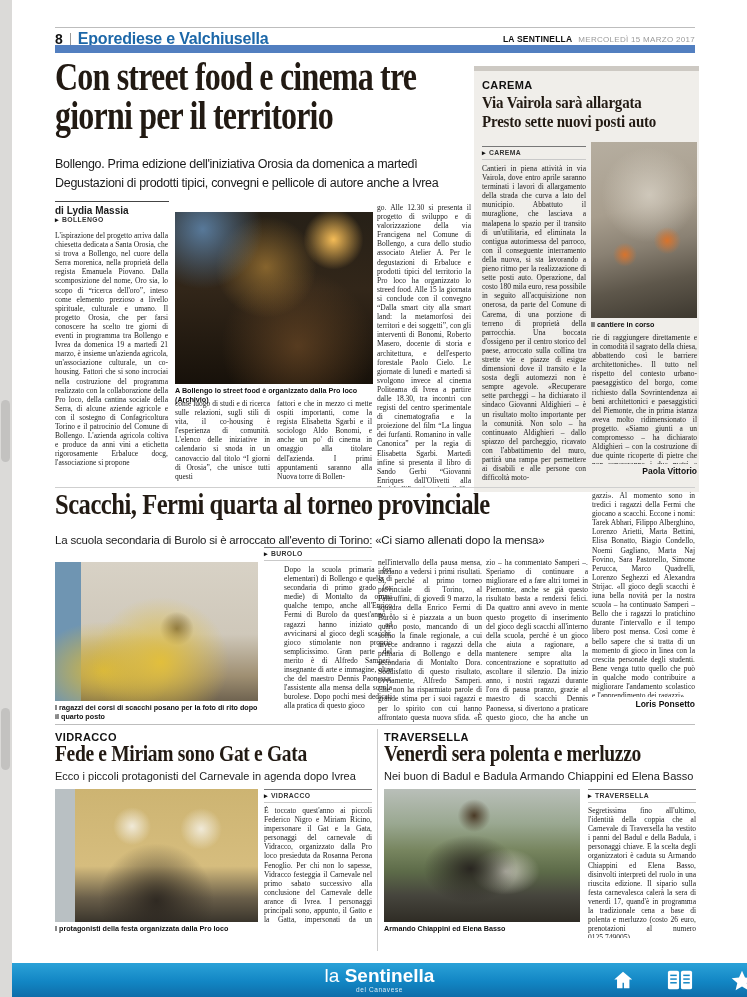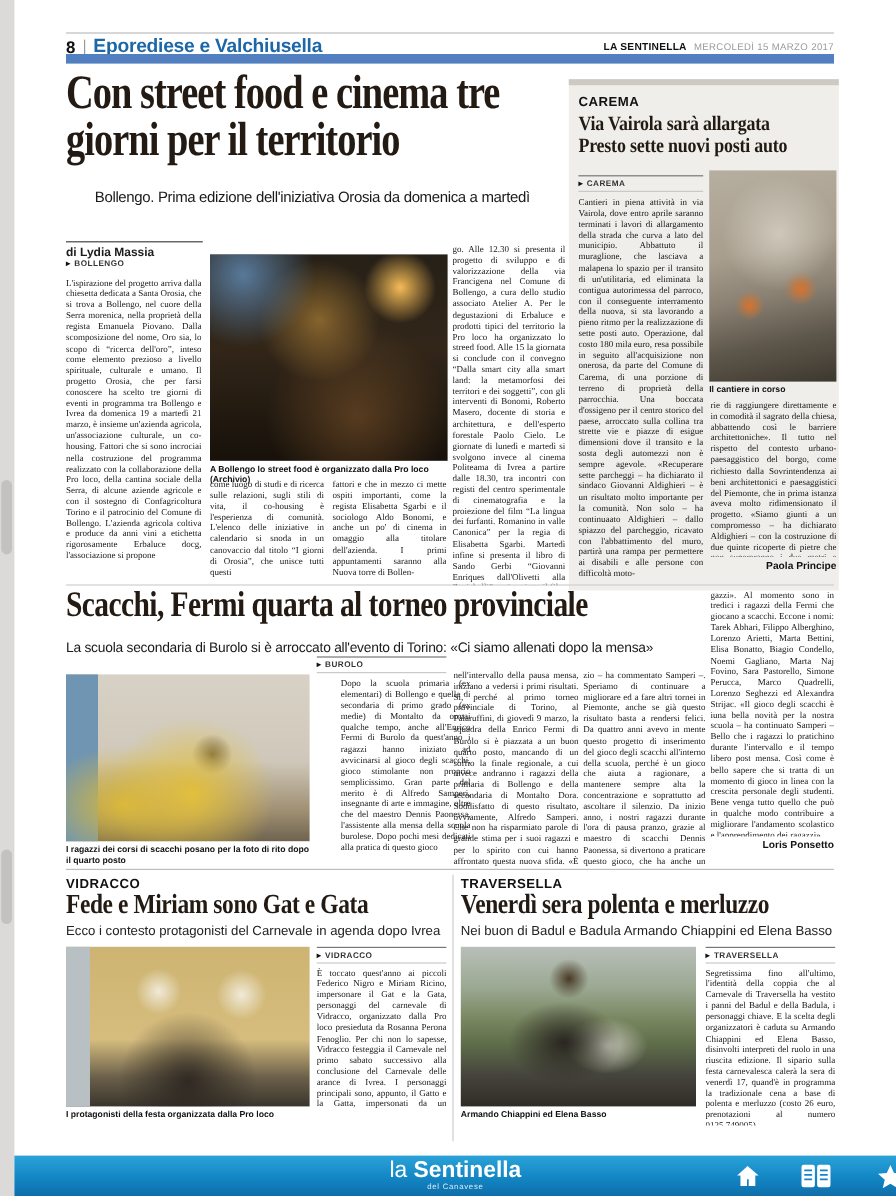--- a/index.html
+++ b/index.html
@@ -32,21 +32,21 @@
            border-top:1px solid #777;border-bottom:1px solid #c9c9c9;padding:2px 0;}
   .tag-arrow::before{content:"\25B8";margin-right:3px;color:#111;font-size:7px;}
   .signature{font-weight:bold;font-size:8.5px;color:#111;text-align:right;}
   .serifhead{font-family:"Liberation Serif",serif;font-weight:bold;color:#221a13;
              transform-origin:0 0;}
 
   
   .sf-headline{left:55px;top:58px;width:540px;font-size:40px;line-height:.97;
                letter-spacing:-1px;transform:scaleX(.8);}
   .sf-subhead{left:55px;top:155px;width:480px;font-size:12.5px;line-height:1.5;
-              letter-spacing:-0.3px;color:#1a1a1a;white-space:nowrap;margin-left:24px;}
+              letter-spacing:-0.3px;color:#1a1a1a;white-space:nowrap;}
   .sf-byline{left:55px;top:201px;width:114px;border-top:1px solid #444;
              padding-top:3px;font-weight:bold;font-size:10px;}
   .sf-tag{left:55px;top:216px;width:114px;border:none;padding:0;}
   .sf-col1{left:55px;top:231px;width:113px;height:256px;}
   .sf-photo{left:175px;top:212px;width:198px;height:172px;
      background:
        radial-gradient(circle at 80% 16%, rgba(255,196,90,.95), rgba(255,196,90,0) 14%),
        radial-gradient(circle at 14% 10%, rgba(96,136,176,.85), rgba(96,136,176,0) 26%),
        radial-gradient(circle at 46% 32%, rgba(206,152,62,.55), rgba(0,0,0,0) 32%),
        radial-gradient(circle at 62% 78%, rgba(122,82,42,.6), rgba(0,0,0,0) 42%),
@@ -154,20 +154,21 @@
 </div>
 <div class="abs hd-right">
   <span class="hd-mast">LA SENTINELLA</span>
   <span class="hd-date">MERCOLEDÌ 15 MARZO 2017</span>
 </div>
 <div class="abs hd-bar"></div>
 
 <div class="abs serifhead sf-headline">Con street food e cinema tre giorni per il territorio</div>
 <div class="abs sf-subhead">
   <div>Bollengo. Prima edizione dell'iniziativa Orosia da domenica a martedì</div>
+  <div>Degustazioni di prodotti tipici, convegni e pellicole di autore anche a Ivrea</div>
 </div>
 <div class="abs sf-byline">di Lydia Massia</div>
 <div class="abs loc-tag sf-tag"><span class="tag-arrow"></span><span>BOLLENGO</span></div>
 <div class="abs bodytext sf-col1">L'ispirazione del progetto arriva dalla chiesetta dedicata a Santa Orosia, che si trova a Bollengo, nel cuore della Serra morenica, nella proprietà della regista Emanuela Piovano. Dalla scomposizione del nome, Oro sia, lo scopo di “ricerca dell'oro”, inteso come elemento prezioso a livello spirituale, culturale e umano. Il progetto Orosia, che per farsi conoscere ha scelto tre giorni di eventi in programma tra Bollengo e Ivrea da domenica 19 a martedì 21 marzo, è insieme un'azienda agricola, un'associazione culturale, un co-housing. Fattori che si sono incrociai nella costruzione del programma realizzato con la collaborazione della Pro loco, della cantina sociale della Serra, di alcune aziende agricole e con il sostegno di Confagricoltura Torino e il patrocinio del Comune di Bollengo. L'azienda agricola coltiva e produce da anni vini a etichetta rigorosamente Erbaluce docg, l'associazione si propone</div>
 <div class="abs sf-photo"></div>
 <div class="abs caption sf-caption">A Bollengo lo street food è organizzato dalla Pro loco (Archivio)</div>
 <div class="abs bodytext sf-col2">come luogo di studi e di ricerca sulle relazioni, sugli stili di vita, il co-housing è l'esperienza di comunità. L'elenco delle iniziative in calendario si snoda in un canovaccio dal titolo “I giorni di Orosia”, che unisce tutti questi</div>
 <div class="abs bodytext sf-col3">fattori e che in mezzo ci mette ospiti importanti, come la regista Elisabetta Sgarbi e il sociologo Aldo Bonomi, e anche un po' di cinema in omaggio alla titolare dell'azienda. I primi appuntamenti saranno alla Nuova torre di Bollen-</div>
 <div class="abs bodytext sf-col4">go. Alle 12.30 si presenta il progetto di sviluppo e di valorizzazione della via Francigena nel Comune di Bollengo, a cura dello studio associato Atelier A. Per le degustazioni di Erbaluce e prodotti tipici del territorio la Pro loco ha organizzato lo streed food. Alle 15 la giornata si conclude con il convegno “Dalla smart city alla smart land: la metamorfosi dei territori e dei soggetti”, con gli interventi di Bonomi, Roberto Masero, docente di storia e architettura, e dell'esperto forestale Paolo Cielo. Le giornate di lunedì e martedì si svolgono invece al cinema Politeama di Ivrea a partire dalle 18.30, tra incontri con registi del centro sperimentale di cinematografia e la proiezione del film “La lingua dei furfanti. Romanino in valle Canonica” per la regia di Elisabetta Sgarbi. Martedì infine si presenta il libro di Sando Gerbi “Giovanni Enriques dall'Olivetti alla Zanichelli”, e si proietta il film “Il prato” di Paolo e Vittorio Taviani, con Isabella Rossellini e Michele Placido. L'ingresso a tutti gli appuntamenti è gratuito.</div>
 
@@ -176,40 +177,40 @@
 <div class="abs kicker ca-kicker">CAREMA</div>
 <div class="abs serifhead ca-headline">
   <div>Via Vairola sarà allargata</div>
   <div>Presto sette nuovi posti auto</div>
 </div>
 <div class="abs loc-tag ca-tag"><span class="tag-arrow"></span><span>CAREMA</span></div>
 <div class="abs bodytext ca-col1">Cantieri in piena attività in via Vairola, dove entro aprile saranno terminati i lavori di allargamento della strada che curva a lato del municipio. Abbattuto il muraglione, che lasciava a malapena lo spazio per il transito di un'utilitaria, ed eliminata la contigua autorimessa del parroco, con il conseguente interramento della nuova, si sta lavorando a pieno ritmo per la realizzazione di sette posti auto. Operazione, dal costo 180 mila euro, resa possibile in seguito all'acquisizione non onerosa, da parte del Comune di Carema, di una porzione di terreno di proprietà della parrocchia. Una boccata d'ossigeno per il centro storico del paese, arroccato sulla collina tra strette vie e piazze di esigue dimensioni dove il transito e la sosta degli automezzi non è sempre agevole. «Recuperare sette parcheggi – ha dichiarato il sindaco Giovanni Aldighieri – è un risultato molto importante per la comunità. Non solo – ha continuaato Aldighieri – dallo spiazzo del parcheggio, ricavato con l'abbattimento del muro, partirà una rampa per permettere ai disabili e alle persone con difficoltà moto-</div>
 <div class="abs ca-photo"></div>
 <div class="abs caption ca-caption">Il cantiere in corso</div>
 <div class="abs bodytext ca-col2">rie di raggiungere direttamente e in comodità il sagrato della chiesa, abbattendo così le barriere architettoniche». Il tutto nel rispetto del contesto urbano-paesaggistico del borgo, come richiesto dalla Sovrintendenza ai beni architettonici e paesaggistici del Piemonte, che in prima istanza aveva molto ridimensionato il progetto. «Siamo giunti a un compromesso – ha dichiarato Aldighieri – con la costruzione di due quinte ricoperte di pietre che non supereranno i due metri e mezzo di altezza a fronte dei cinque del muro abbattuto. In tal modo rispetteremo le disposizioni della Sovrintendenza che ha individuato nei muri con pietre a vista un elemento distintivo di Carema».</div>
-<div class="abs signature ca-sign">Paola Principe</div>
+<div class="abs signature ca-sign">Paola Vittorio</div>
 
 <div class="abs rule-mid"></div>
 <div class="abs serifhead ch-headline">Scacchi, Fermi quarta al torneo provinciale</div>
 <div class="abs ch-subhead">La scuola secondaria di Burolo si è arroccato all'evento di Torino: «Ci siamo allenati dopo la mensa»</div>
 <div class="abs ch-photo"></div>
 <div class="abs caption ch-caption">I ragazzi dei corsi di scacchi posano per la foto di rito dopo il quarto posto</div>
 <div class="abs loc-tag ch-tag"><span class="tag-arrow"></span><span>BUROLO</span></div>
 <div class="abs bodytext ch-col1">Dopo la scuola primaria (ex elementari) di Bollengo e quella di secondaria di primo grado (ex medie) di Montalto da ormai qualche tempo, anche all'Enrico Fermi di Burolo da quest'anno i ragazzi hanno iniziato ad avvicinarsi al gioco degli scacchi, gioco stimolante non proprio semplicissimo. Gran parte del merito è di Alfredo Samperi, insegnante di arte e immagine, oltre che del maestro Dennis Paonessa, l'assistente alla mensa della scuola burolese. Dopo pochi mesi dedicati alla pratica di questo gioco</div>
 <div class="abs bodytext ch-col2">nell'intervallo della pausa mensa, iniziano a vedersi i primi risultati. Sì, perché al primo torneo provinciale di Torino, al Palaruffini, di giovedì 9 marzo, la squadra della Enrico Fermi di Burolo si è piazzata a un buon quarto posto, mancando di un soffio la finale regionale, a cui invece andranno i ragazzi della primaria di Bollengo e della secondaria di Montalto Dora. Soddisfatto di questo risultato, ovviamente, Alfredo Samperi. Che non ha risparmiato parole di grande stima per i suoi ragazzi e per lo spirito con cui hanno affrontato questa nuova sfida. «È certamente un buon ini-</div>
 <div class="abs bodytext ch-col3">zio – ha commentato Samperi –. Speriamo di continuare a migliorare ed a fare altri tornei in Piemonte, anche se già questo risultato basta a rendersi felici. Da quattro anni avevo in mente questo progetto di inserimento del gioco degli scacchi all'interno della scuola, perché è un gioco che aiuta a ragionare, a mantenere sempre alta la concentrazione e soprattutto ad ascoltare il silenzio. Da inizio anno, i nostri ragazzi durante l'ora di pausa pranzo, grazie al maestro di scacchi Dennis Paonessa, si divertono a praticare questo gioco, che ha anche un valore psicologico nella crescita e formazione dei ra-</div>
 <div class="abs bodytext ch-col4">gazzi». Al momento sono in tredici i ragazzi della Fermi che giocano a scacchi. Eccone i nomi: Tarek Abhari, Filippo Alberghino, Lorenzo Arietti, Marta Bettini, Elisa Bonatto, Biagio Condello, Noemi Gagliano, Marta Naj Fovino, Sara Pastorello, Simone Perucca, Marco Quadrelli, Lorenzo Seghezzi ed Alexandra Strijac. «Il gioco degli scacchi è iuna bella novità per la nostra scuola – ha continuato Samperi – Bello che i ragazzi lo pratichino durante l'intervallo e il tempo libero post mensa. Così come è bello sapere che si tratta di un momento di gioco in linea con la crescita personale degli studenti. Bene venga tutto quello che può in qualche modo contribuire a migliorare l'andamento scolastico e l'apprendimento dei ragazzi».</div>
 <div class="abs signature ch-sign">Loris Ponsetto</div>
 
 <div class="abs rule-bottom"></div>
 <div class="abs v-rule"></div>
 
 <div class="abs kicker vi-kicker">VIDRACCO</div>
 <div class="abs serifhead vi-headline">Fede e Miriam sono Gat e Gata</div>
-<div class="abs vi-subhead">Ecco i contesto protagonisti del Carnevale in agenda dopo Ivrea</div>
+<div class="abs vi-subhead">Ecco i piccoli protagonisti del Carnevale in agenda dopo Ivrea</div>
 <div class="abs vi-photo"></div>
 <div class="abs caption vi-caption">I protagonisti della festa organizzata dalla Pro loco</div>
 <div class="abs loc-tag vi-tag"><span class="tag-arrow"></span><span>VIDRACCO</span></div>
 <div class="abs bodytext vi-body">È toccato quest'anno ai piccoli Federico Nigro e Miriam Ricino, impersonare il Gat e la Gata, personaggi del carnevale di Vidracco, organizzato dalla Pro loco presieduta da Rosanna Perona Fenoglio. Per chi non lo sapesse, Vidracco festeggia il Carnevale nel primo sabato successivo alla conclusione del Carnevale delle arance di Ivrea. I personaggi principali sono, appunto, il Gatto e la Gatta, impersonati da un bambino ed una bambina in età scolare, che indossano il tradizionale costume.</div>
 
 <div class="abs kicker tr-kicker">TRAVERSELLA</div>
 <div class="abs serifhead tr-headline">Venerdì sera polenta e merluzzo</div>
 <div class="abs tr-subhead">Nei buon di Badul e Badula Armando Chiappini ed Elena Basso</div>
 <div class="abs tr-photo"></div>
 <div class="abs caption tr-caption">Armando Chiappini ed Elena Basso</div>

